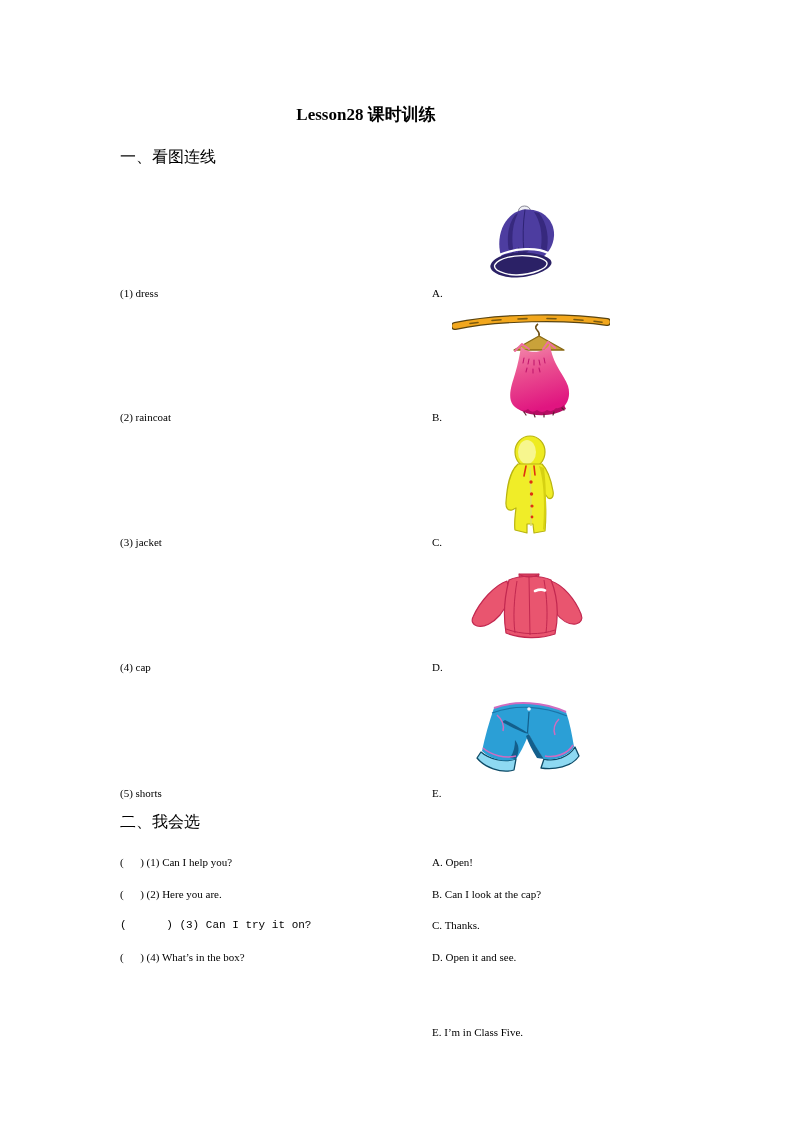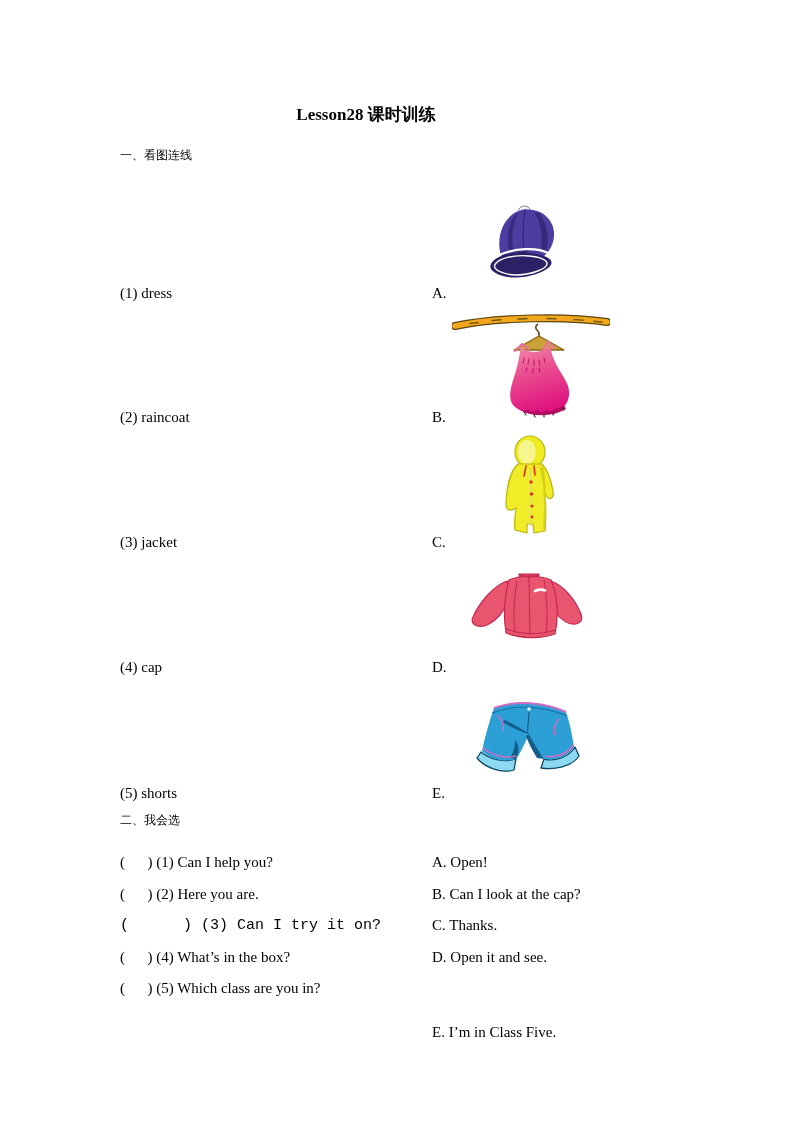--- a/index.html
+++ b/index.html
@@ -9,24 +9,24 @@
     background:#ffffff;
     font-family:"Liberation Serif","DejaVu Serif",serif;
     color:#000;
     overflow:hidden;
   }
   .title{
     position:absolute;left:0;top:103px;width:100%;
     text-align:center;font-size:17px;font-weight:bold;margin:0;
   }
   .heading{
-    position:absolute;left:120px;font-size:12px;
+    position:absolute;left:120px;font-size:16px;
   }
   .item-label,.letter,.row-left,.row-right{
-    position:absolute;font-size:15px;line-height:19px;white-space:pre;
+    position:absolute;font-size:11px;line-height:19px;white-space:pre;
   }
   .item-label,.row-left{left:120px;}
   .letter,.row-right{left:432px;}
   .illustration{position:absolute;}
   .illustration svg{display:block;width:100%;height:100%;}
 </style>
 </head>
 <body>
 
 <div class="page">
@@ -171,16 +171,15 @@
 
   <span class="row-left" style="top:885px;">(      ) (2) Here you are.</span>
   <span class="row-right" style="top:885px;">B. Can I look at the cap?</span>
 
   <span class="row-left" style="top:916px;font-family:Liberation Mono, monospace;">(      ) (3) Can I try it on?</span>
   <span class="row-right" style="top:916px;">C. Thanks.</span>
 
   <span class="row-left" style="top:948px;">(      ) (4) What’s in the box?</span>
   <span class="row-right" style="top:948px;">D. Open it and see.</span>
 
-  <span class="row-left" style="top:979px;">(      ) (5) Which class are you in?</span>
   <span class="row-right" style="top:979px;margin-top:44px;">E. I’m in Class Five.</span>
 
 </div>
 
 </body></html>

